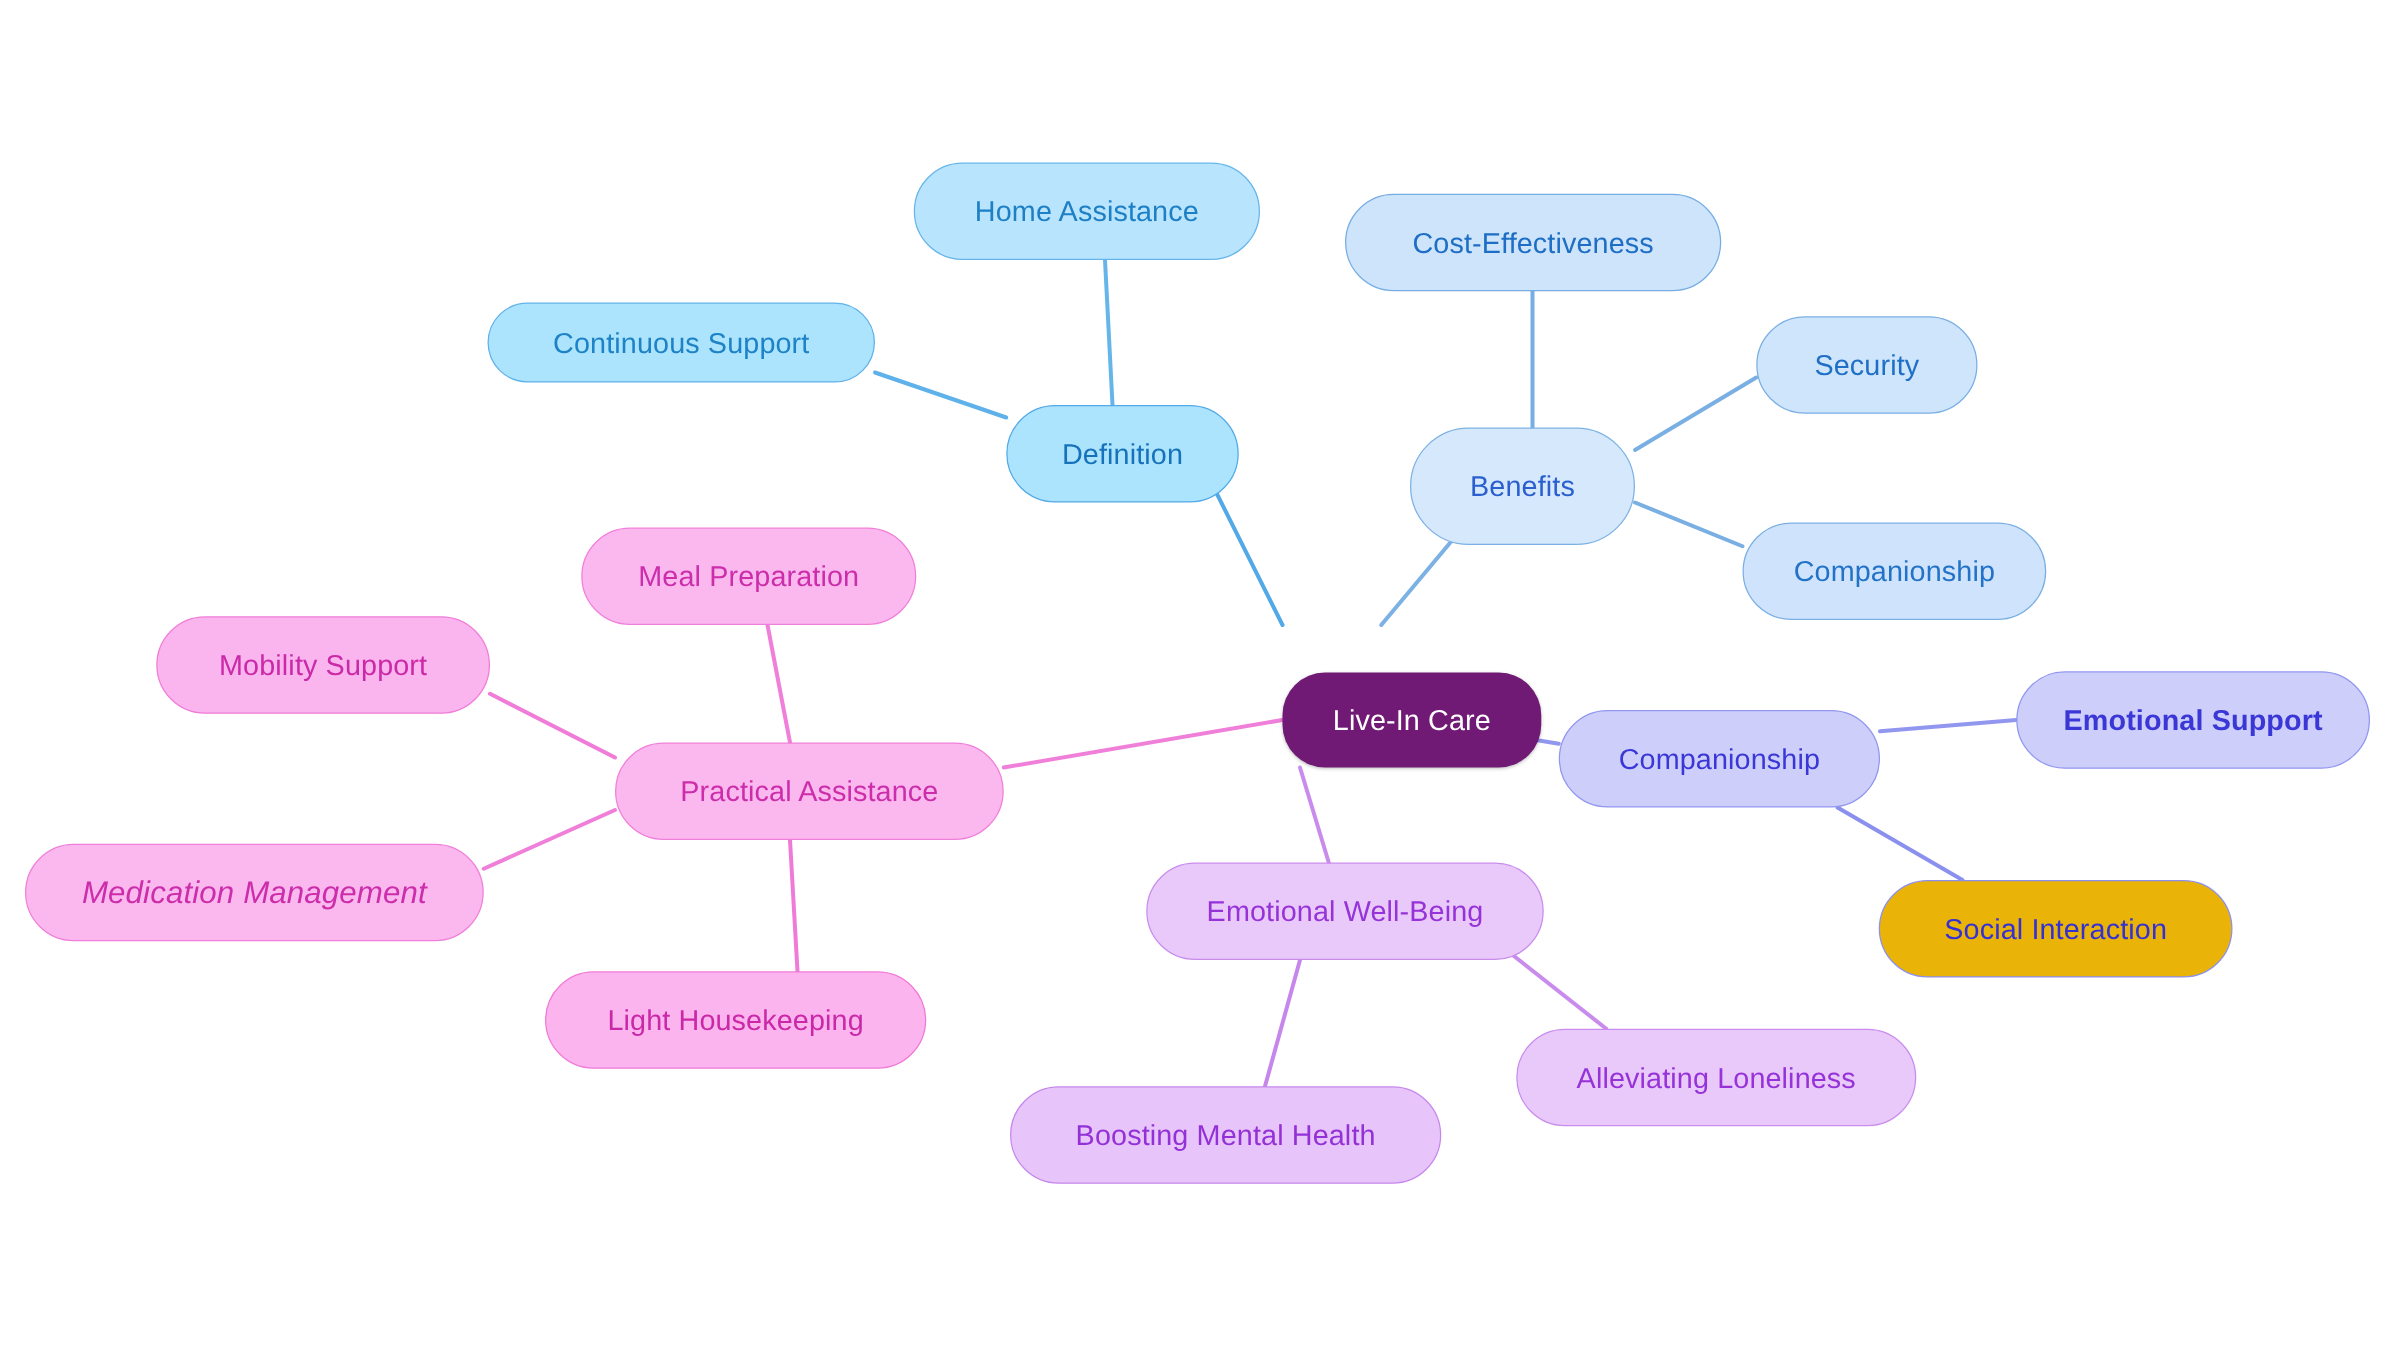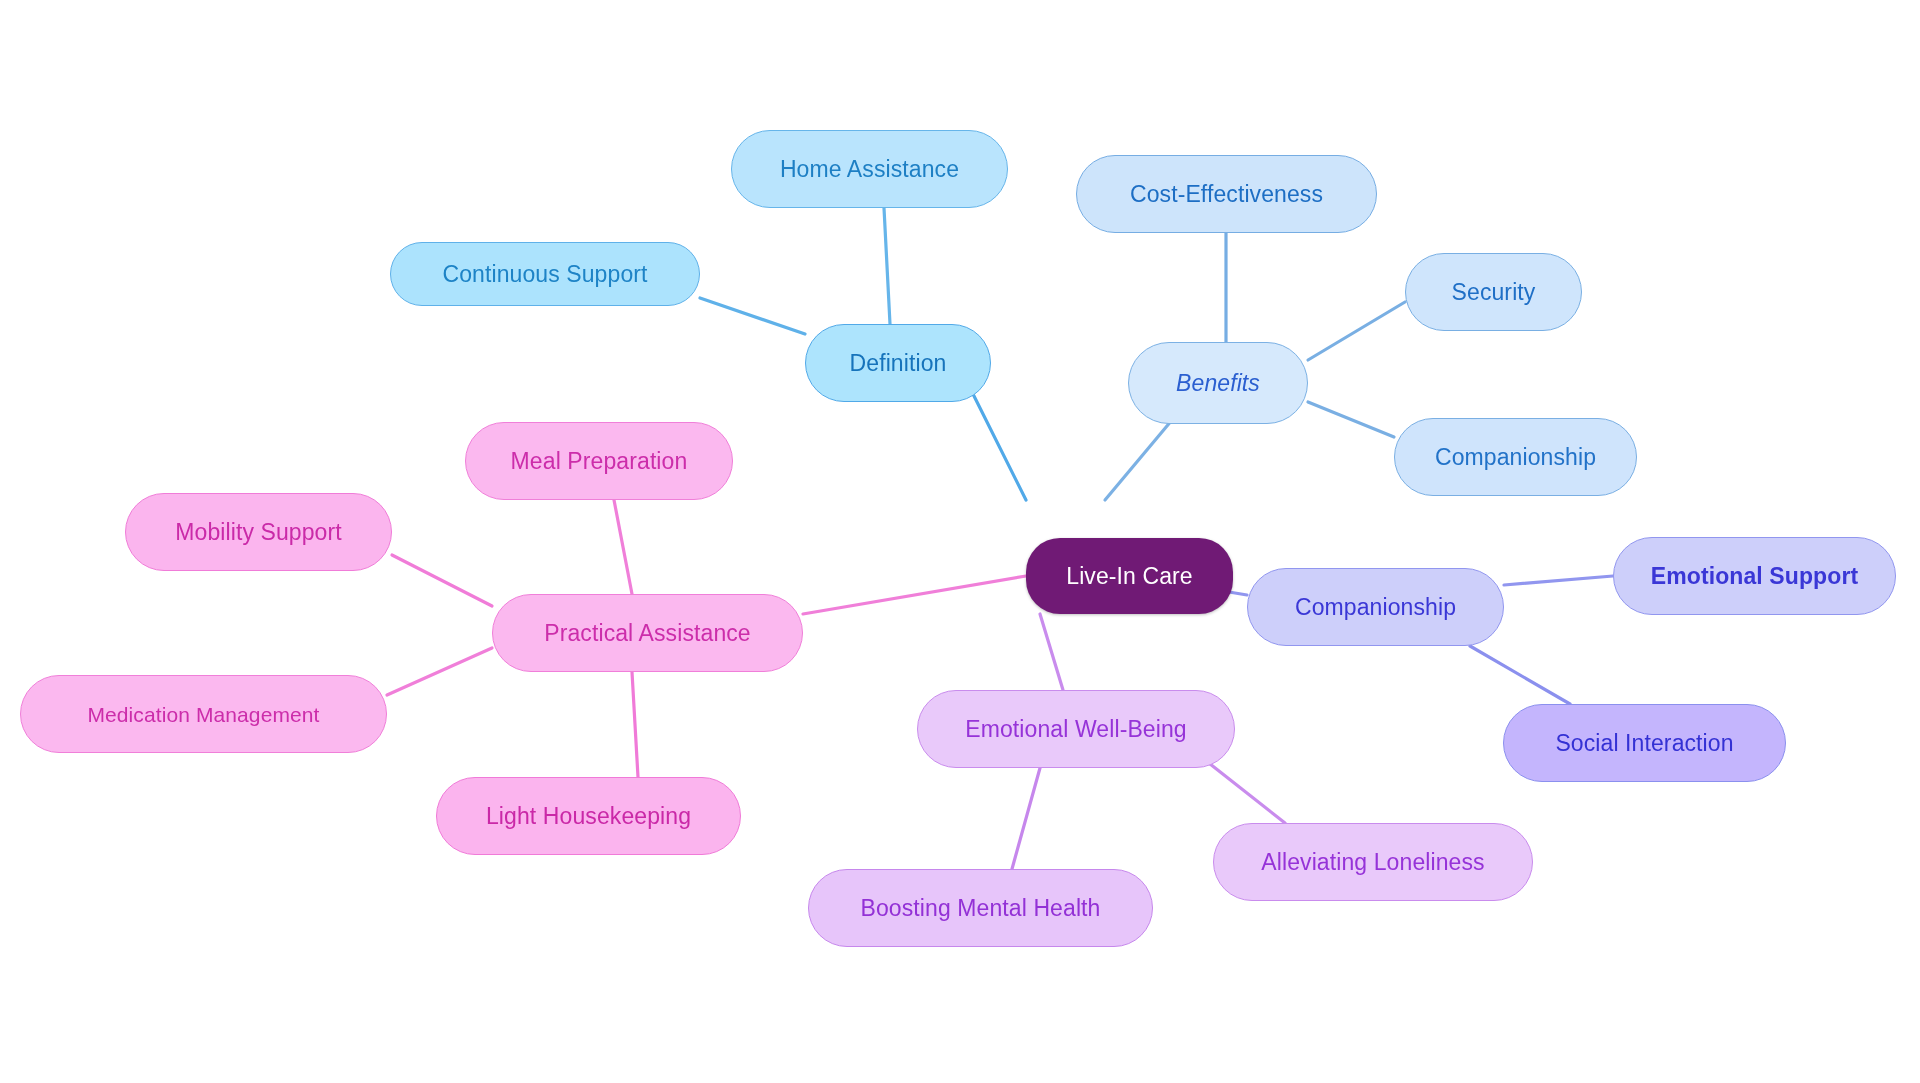--- a/index.html
+++ b/index.html
@@ -82,51 +82,51 @@
       </div>
       <div class="node" style="left: 1405px; top: 253px; width: 177px; height: 78px; background: rgb(207, 229, 252); border-color: rgb(121, 175, 227); color: rgb(31, 111, 198); font-size: 23px;">
         <span class="node-label">Security</span>
       </div>
       <div class="node" style="left: 1394px; top: 418px; width: 243px; height: 78px; background: rgb(207, 228, 252); border-color: rgb(122, 175, 227); color: rgb(34, 114, 200); font-size: 23px;">
         <span class="node-label">Companionship</span>
       </div>
       <div class="node" style="left: 1613px; top: 537px; width: 283px; height: 78px; background: rgb(205, 207, 250); border-color: rgb(145, 150, 239); color: rgb(58, 55, 214); font-size: 23px; font-weight: bold;">
         <span class="node-label">Emotional Support</span>
       </div>
-      <div class="node" style="left: 1503px; top: 704px; width: 283px; height: 78px; background: #c4b5fd; border-color: rgb(139, 144, 238); color: rgb(52, 49, 212); font-size: 23px;">
+      <div class="node" style="left: 1503px; top: 704px; width: 283px; height: 78px; background: #eab308; border-color: rgb(139, 144, 238); color: rgb(52, 49, 212); font-size: 23px;">
         <span class="node-label">Social Interaction</span>
       </div>
       <div class="node" style="left: 1213px; top: 823px; width: 320px; height: 78px; background: rgb(233, 201, 250); border-color: rgb(201, 140, 237); color: rgb(150, 51, 216); font-size: 23px;">
         <span class="node-label">Alleviating Loneliness</span>
       </div>
       <div class="node" style="left: 808px; top: 869px; width: 345px; height: 78px; background: rgb(231, 197, 250); border-color: rgb(198, 135, 236); color: rgb(147, 49, 214); font-size: 23px;">
         <span class="node-label">Boosting Mental Health</span>
       </div>
       <div class="node" style="left: 465px; top: 422px; width: 268px; height: 78px; background: rgb(251, 184, 239); border-color: rgb(240, 127, 217); color: rgb(204, 45, 170); font-size: 23px;">
         <span class="node-label">Meal Preparation</span>
       </div>
       <div class="node" style="left: 125px; top: 493px; width: 267px; height: 78px; background: rgb(251, 181, 238); border-color: rgb(240, 124, 216); color: rgb(202, 42, 168); font-size: 23px; text-align: right;">
         <span class="node-label">Mobility Support</span>
       </div>
-      <div class="node" style="left: 20px; top: 675px; width: 367px; height: 78px; background: rgb(251, 184, 239); border-color: rgb(240, 127, 217); color: rgb(204, 45, 170); font-size: 21px;">
+      <div class="node" style="left: 20px; top: 675px; width: 367px; height: 78px; background: rgb(251, 184, 239); border-color: rgb(240, 127, 217); color: rgb(204, 45, 170); font-size: 25px; font-style: italic;">
         <span class="node-label">Medication Management</span>
       </div>
       <div class="node" style="left: 436px; top: 777px; width: 305px; height: 78px; background: rgb(251, 180, 238); border-color: rgb(240, 122, 216); color: rgb(202, 40, 167); font-size: 23px;">
         <span class="node-label">Light Housekeeping</span>
       </div>
       <div class="node" style="left: 805px; top: 324px; width: 186px; height: 78px; background: rgb(173, 228, 253); border-color: rgb(81, 169, 232); color: rgb(22, 115, 187); font-size: 23px;">
         <span class="node-label">Definition</span>
       </div>
       <div class="node" style="left: 731px; top: 130px; width: 277px; height: 78px; background: rgb(185, 228, 253); border-color: rgb(102, 181, 234); color: rgb(29, 127, 196); font-size: 23px;">
         <span class="node-label">Home Assistance</span>
       </div>
       <div class="node" style="left: 390px; top: 242px; width: 310px; height: 64px; background: rgb(172, 227, 253); border-color: rgb(95, 177, 233); color: rgb(29, 131, 198); font-size: 23px;">
         <span class="node-label">Continuous Support</span>
       </div>
-      <div class="node" style="left: 1128px; top: 342px; width: 180px; height: 82px; background: rgb(214, 233, 252); border-color: rgb(124, 177, 228); color: rgb(43, 95, 208); font-size: 23px; font-style: italic;">
+      <div class="node" style="left: 1128px; top: 342px; width: 180px; height: 94px; background: rgb(214, 233, 252); border-color: rgb(124, 177, 228); color: rgb(43, 95, 208); font-size: 23px;">
         <span class="node-label">Benefits</span>
       </div>
       <div class="node" style="left: 492px; top: 594px; width: 311px; height: 78px; background: rgb(251, 184, 239); border-color: rgb(240, 127, 217); color: rgb(204, 45, 170); font-size: 23px;">
         <span class="node-label">Practical Assistance</span>
       </div>
       <div class="node" style="left: 1247px; top: 568px; width: 257px; height: 78px; background: rgb(205, 207, 250); border-color: rgb(145, 150, 239); color: rgb(58, 55, 214); font-size: 23px;">
         <span class="node-label">Companionship</span>
       </div>
       <div class="node" style="left: 917px; top: 690px; width: 318px; height: 78px; background: rgb(233, 201, 250); border-color: rgb(201, 140, 237); color: rgb(150, 51, 216); font-size: 23px;">
         <span class="node-label">Emotional Well-Being</span>

